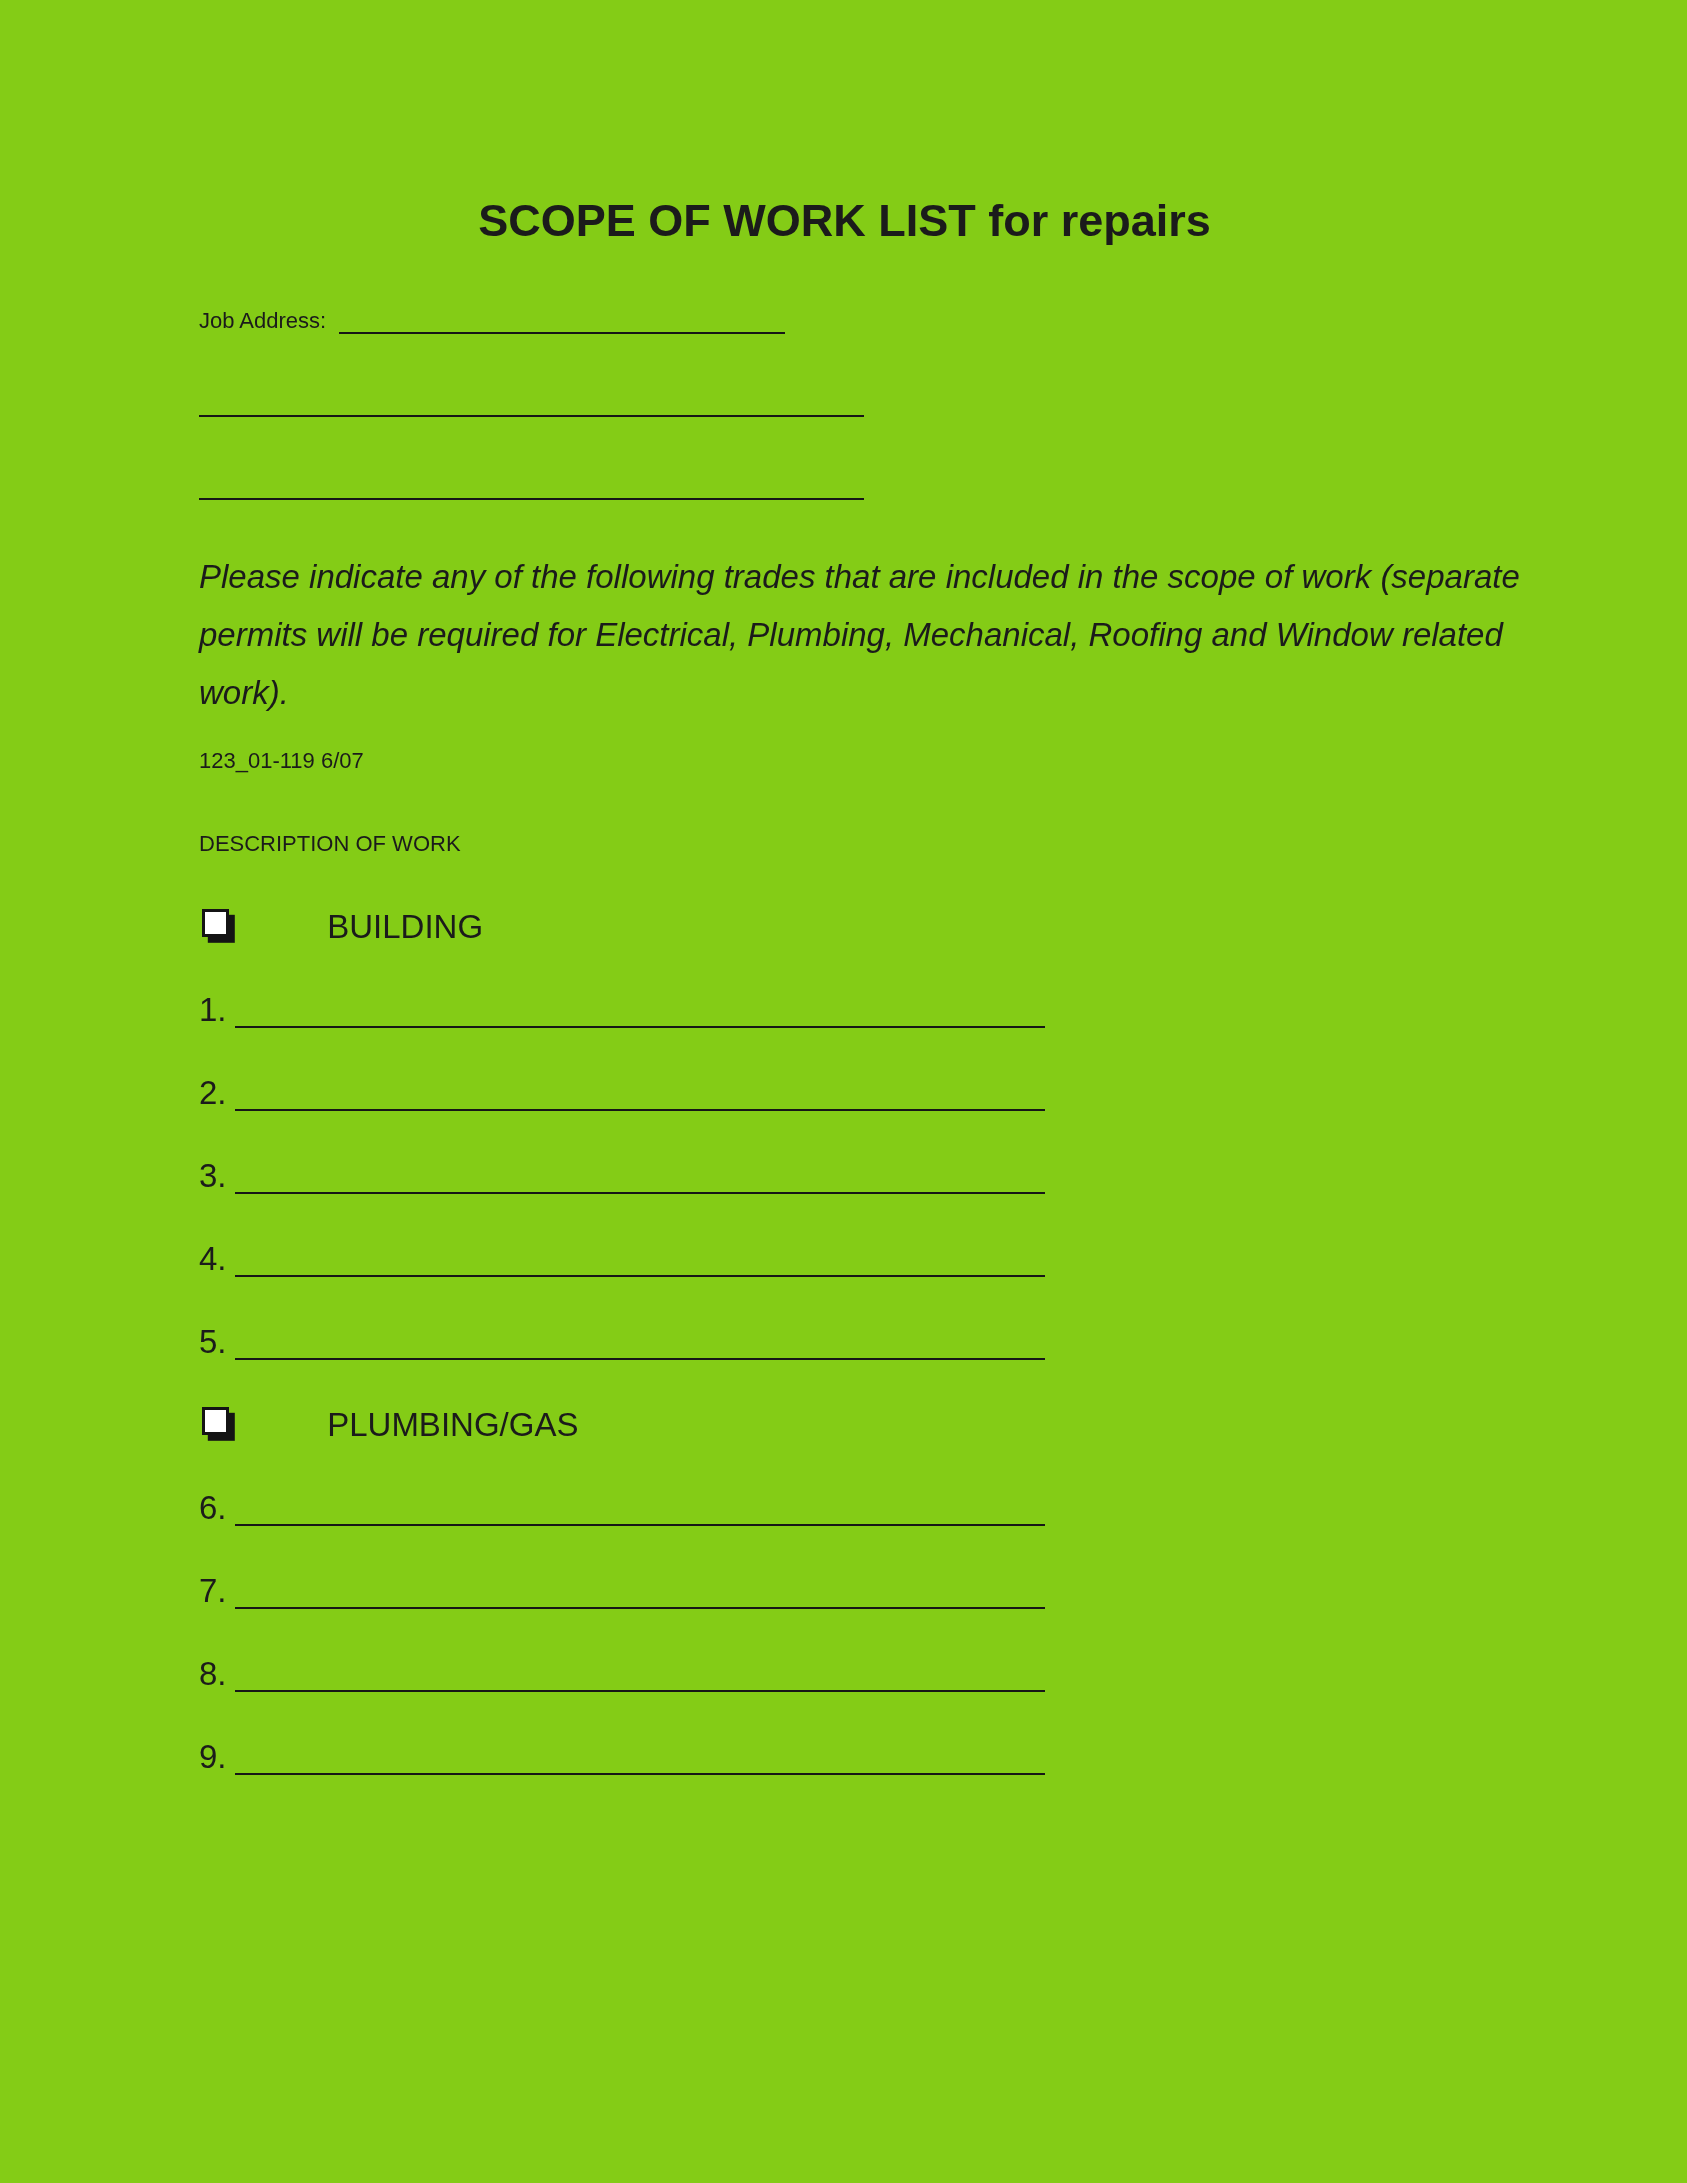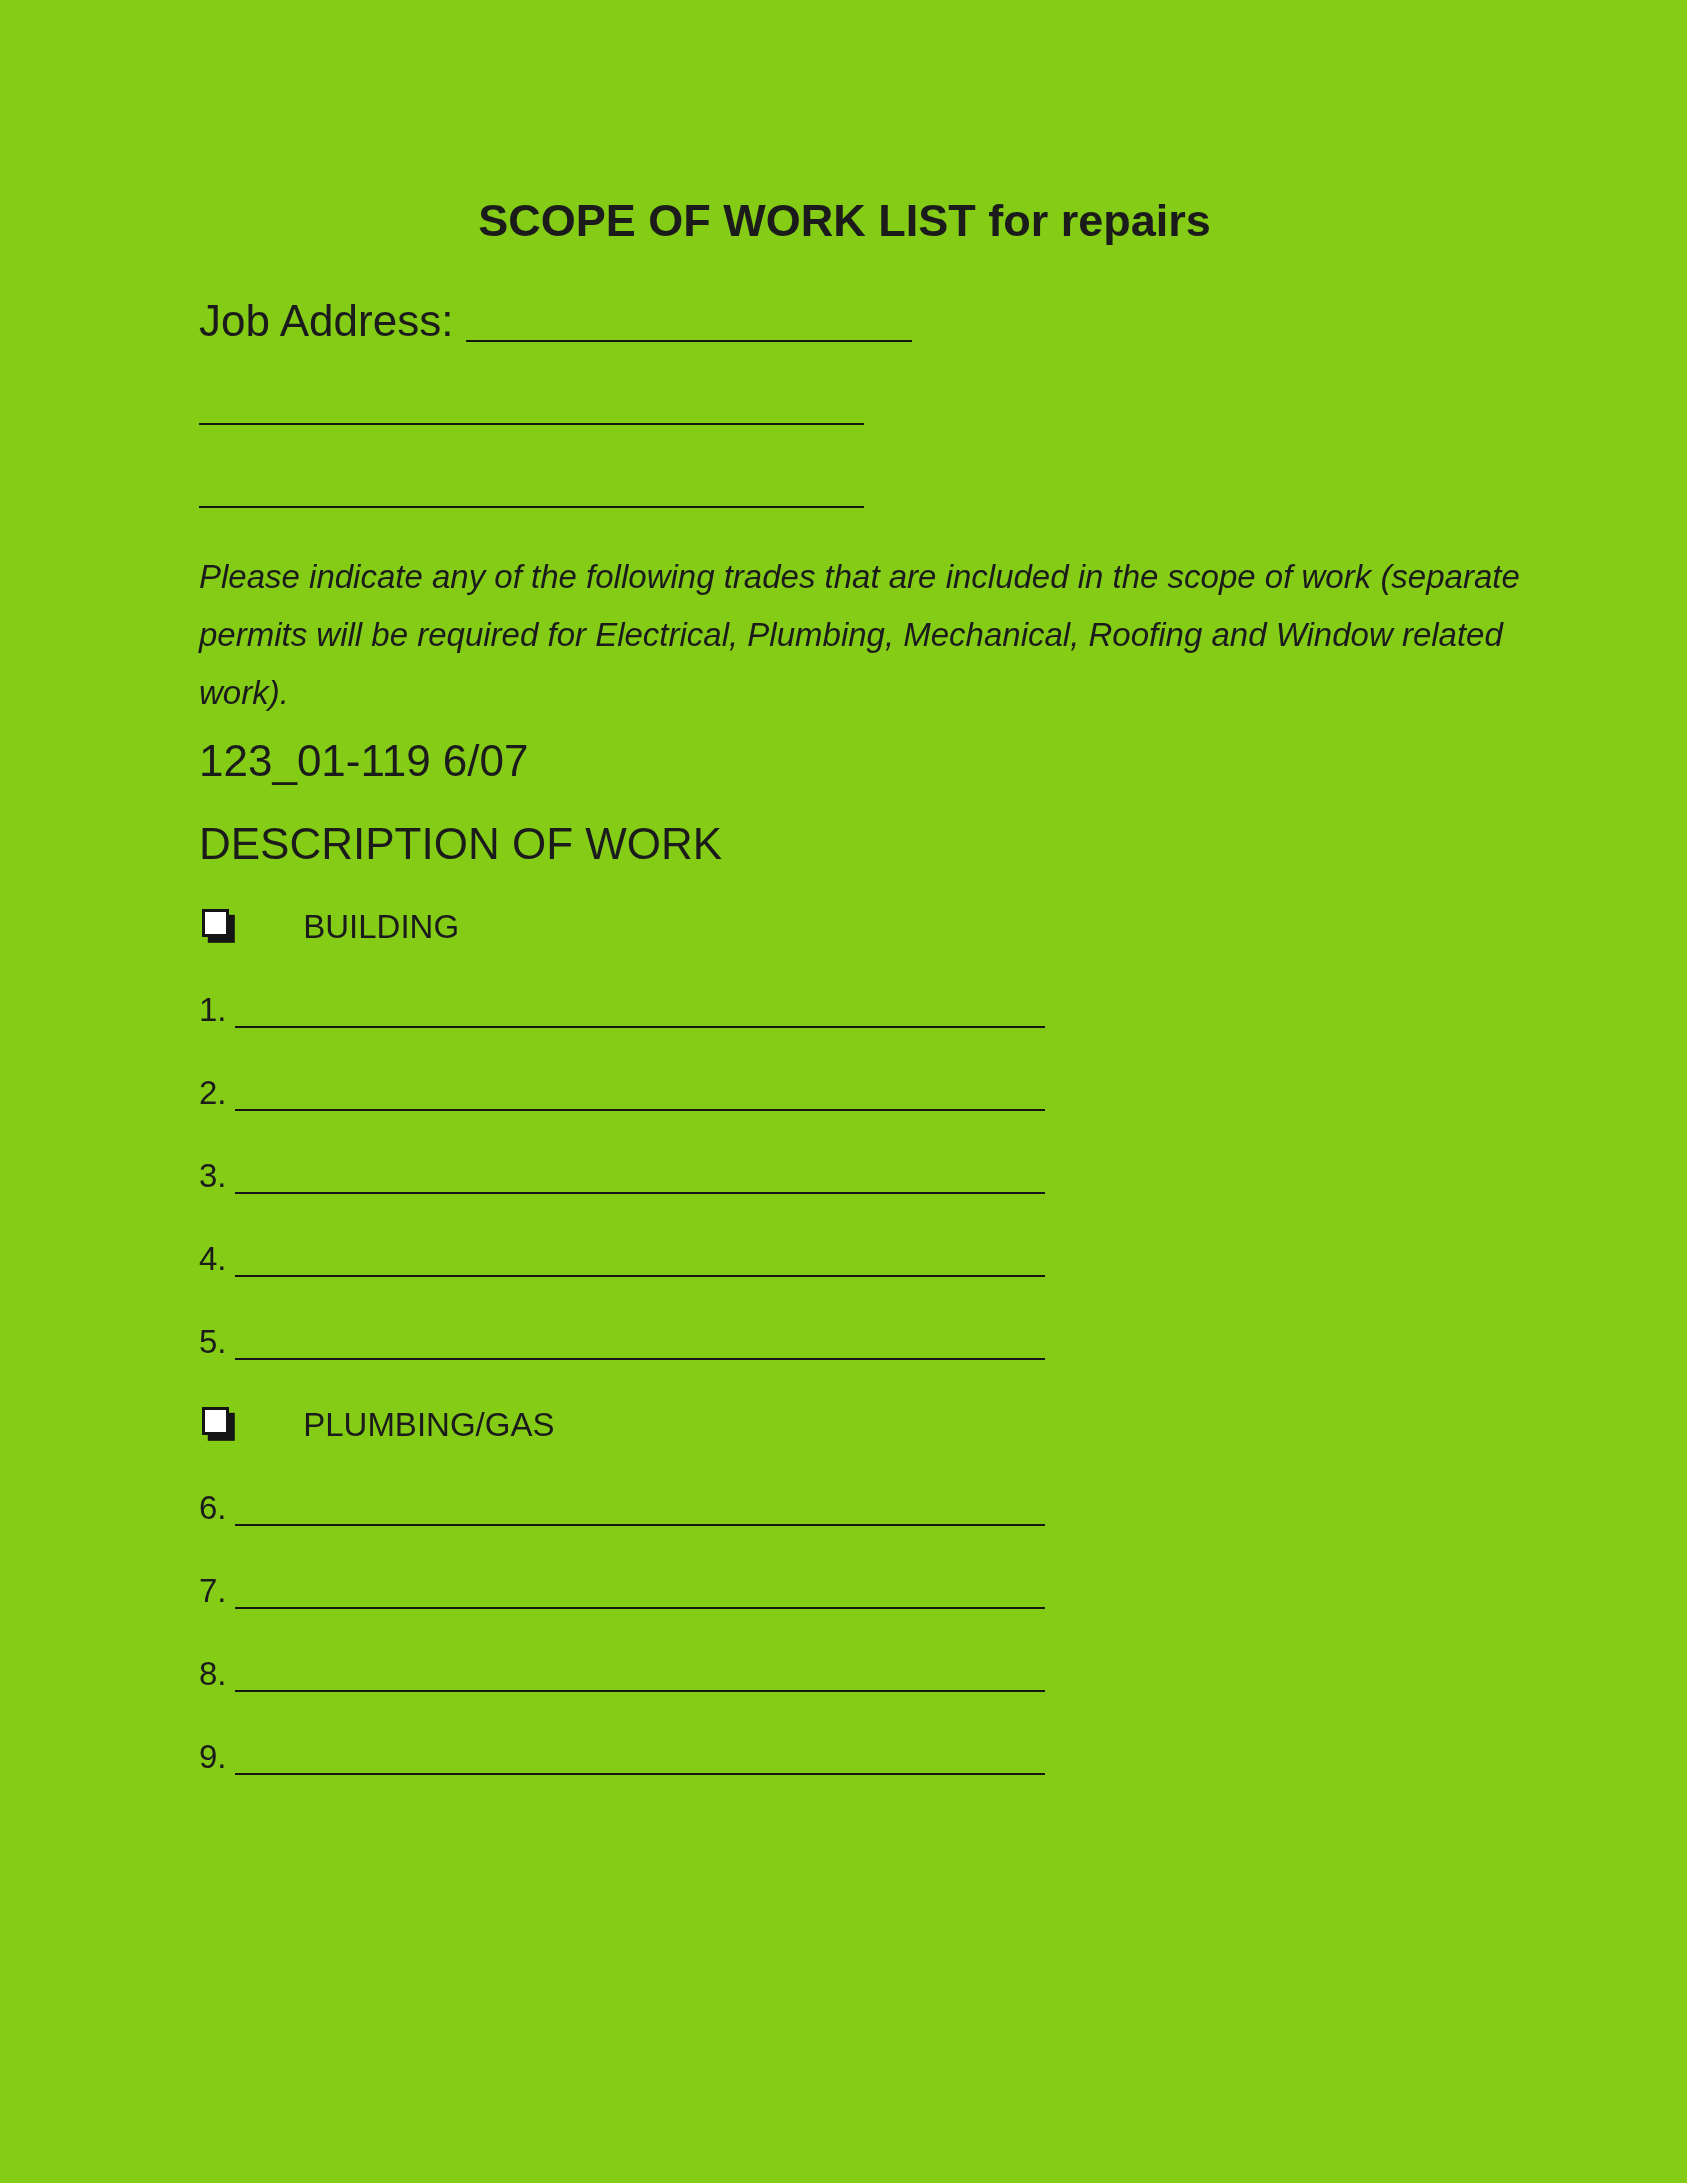--- a/index.html
+++ b/index.html
@@ -21,21 +21,21 @@
   .title {
     margin: 0 0 49px 0;
     width: 1291px;
     font-size: 45px;
     font-weight: bold;
     line-height: 58px;
     text-align: center;
     letter-spacing: 0px;
   }
   .row {
-    font-size: 44px;
+    font-size: 22px;
     line-height: 43px;
     margin-bottom: 40px;
     white-space: nowrap;
   }
   .fill {
     display: inline-block;
     height: 0;
     border-bottom: 2.9px solid #161616;
     position: relative;
     top: 5.8px;
@@ -60,21 +60,21 @@
     width: 21.3px;
     height: 21.3px;
     box-sizing: content-box;
     border: 3.9px solid #141414;
     background: #ffffff;
     box-shadow: 5.8px 5.8px 0 0 #141414;
     margin: 0 0 5.8px 2.9px;
     flex: 0 0 auto;
   }
   .cbx-label {
-    margin-left: 74px;
+    margin-left: 98px;
     font-size: 33px;
     line-height: 43px;
   }
   .num-row {
     display: flex;
     width: 846px;
     font-size: 33px;
     line-height: 43px;
     margin-bottom: 40px;
   }

